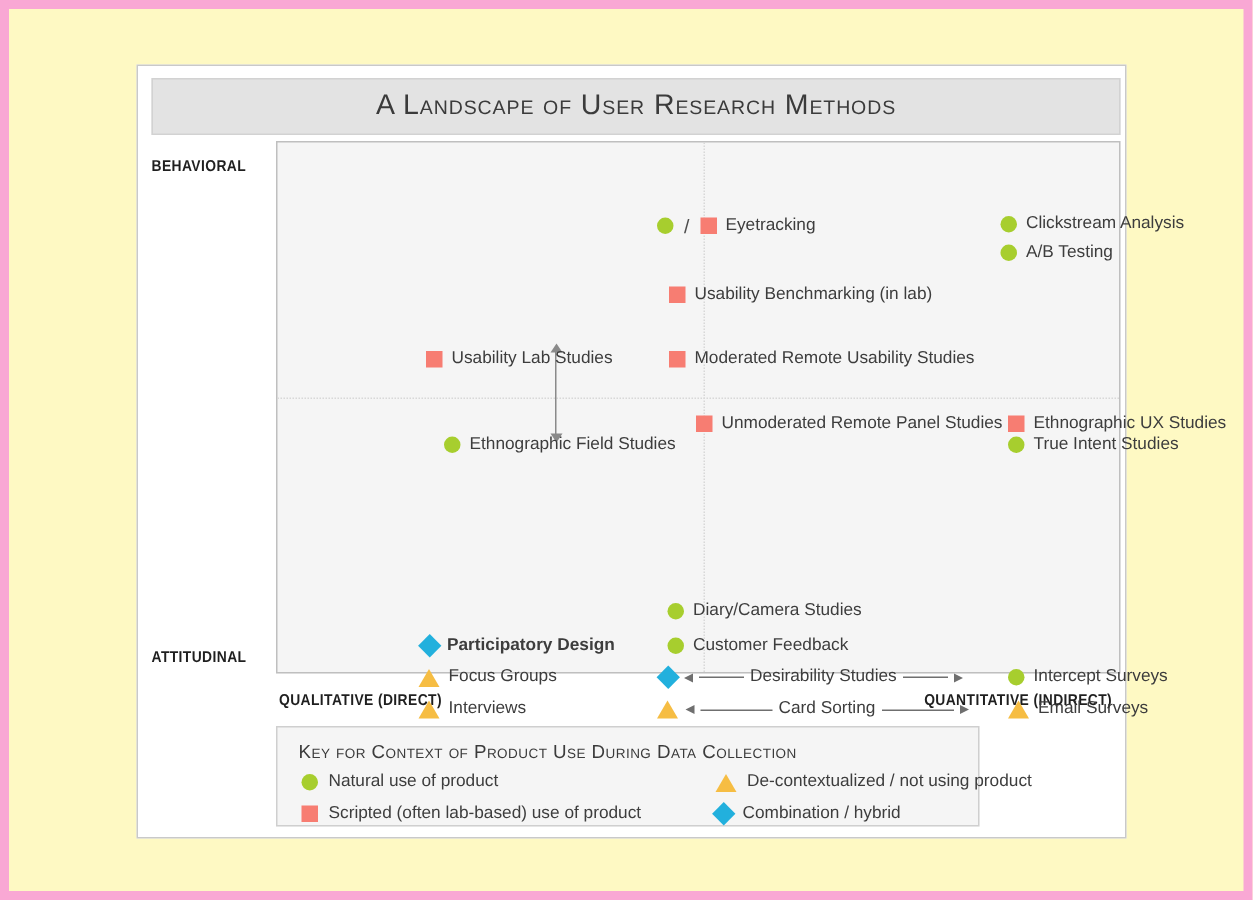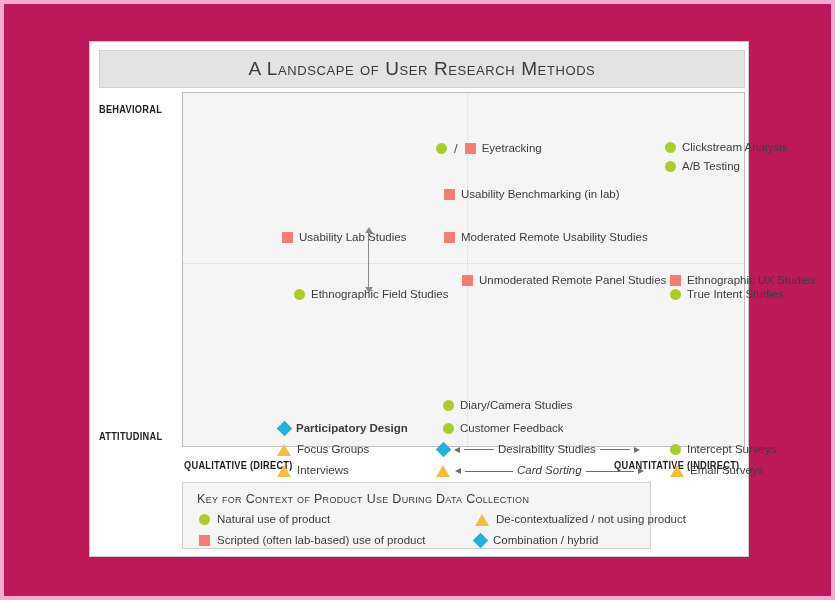--- a/index.html
+++ b/index.html
@@ -11,22 +11,22 @@
     width: 835px;
     height: 600px;
     font-family: "Liberation Sans", sans-serif;
     overflow: hidden;
   }
   .page {
     position: absolute;
     left: 0; top: 0;
     width: 835px; height: 600px;
     box-sizing: border-box;
-    border: 4px solid #f9a8d4;
-    background: #be185d;
+    border: 6px solid #f9a8d4;
+    background: #fef9c3;
   }
   .card {
     position: absolute;
     left: 85px; top: 37px;
     width: 660px; height: 516px;
     box-sizing: border-box;
     background: #ffffff;
     border: 1px solid #c9c9c9;
   }
   
@@ -331,21 +331,21 @@
       <div class="item" style="left:487px; top:351px;">
         <span class="mk mk-circle"></span>
         <span class="item-label">Intercept Surveys</span>
       </div>
 
       <div class="item" style="left:94px; top:372px;">
         <span class="mk mk-triangle"></span>
         <span class="item-label">Interviews</span>
       </div>
 
-      <div class="arrow-row" style="left:253px; top:372px;font-style:italic;">
+      <div class="arrow-row" style="left:253px; top:372px;">
         <span class="mk mk-triangle"></span>
         <span class="arrow-span">
           <span class="arrow-head-left"></span>
           <span class="arrow-line" style="width:48px;"></span>
           <span class="item-label">Card Sorting</span>
           <span class="arrow-line" style="width:48px;"></span>
           <span class="arrow-head-right"></span>
         </span>
       </div>
 

